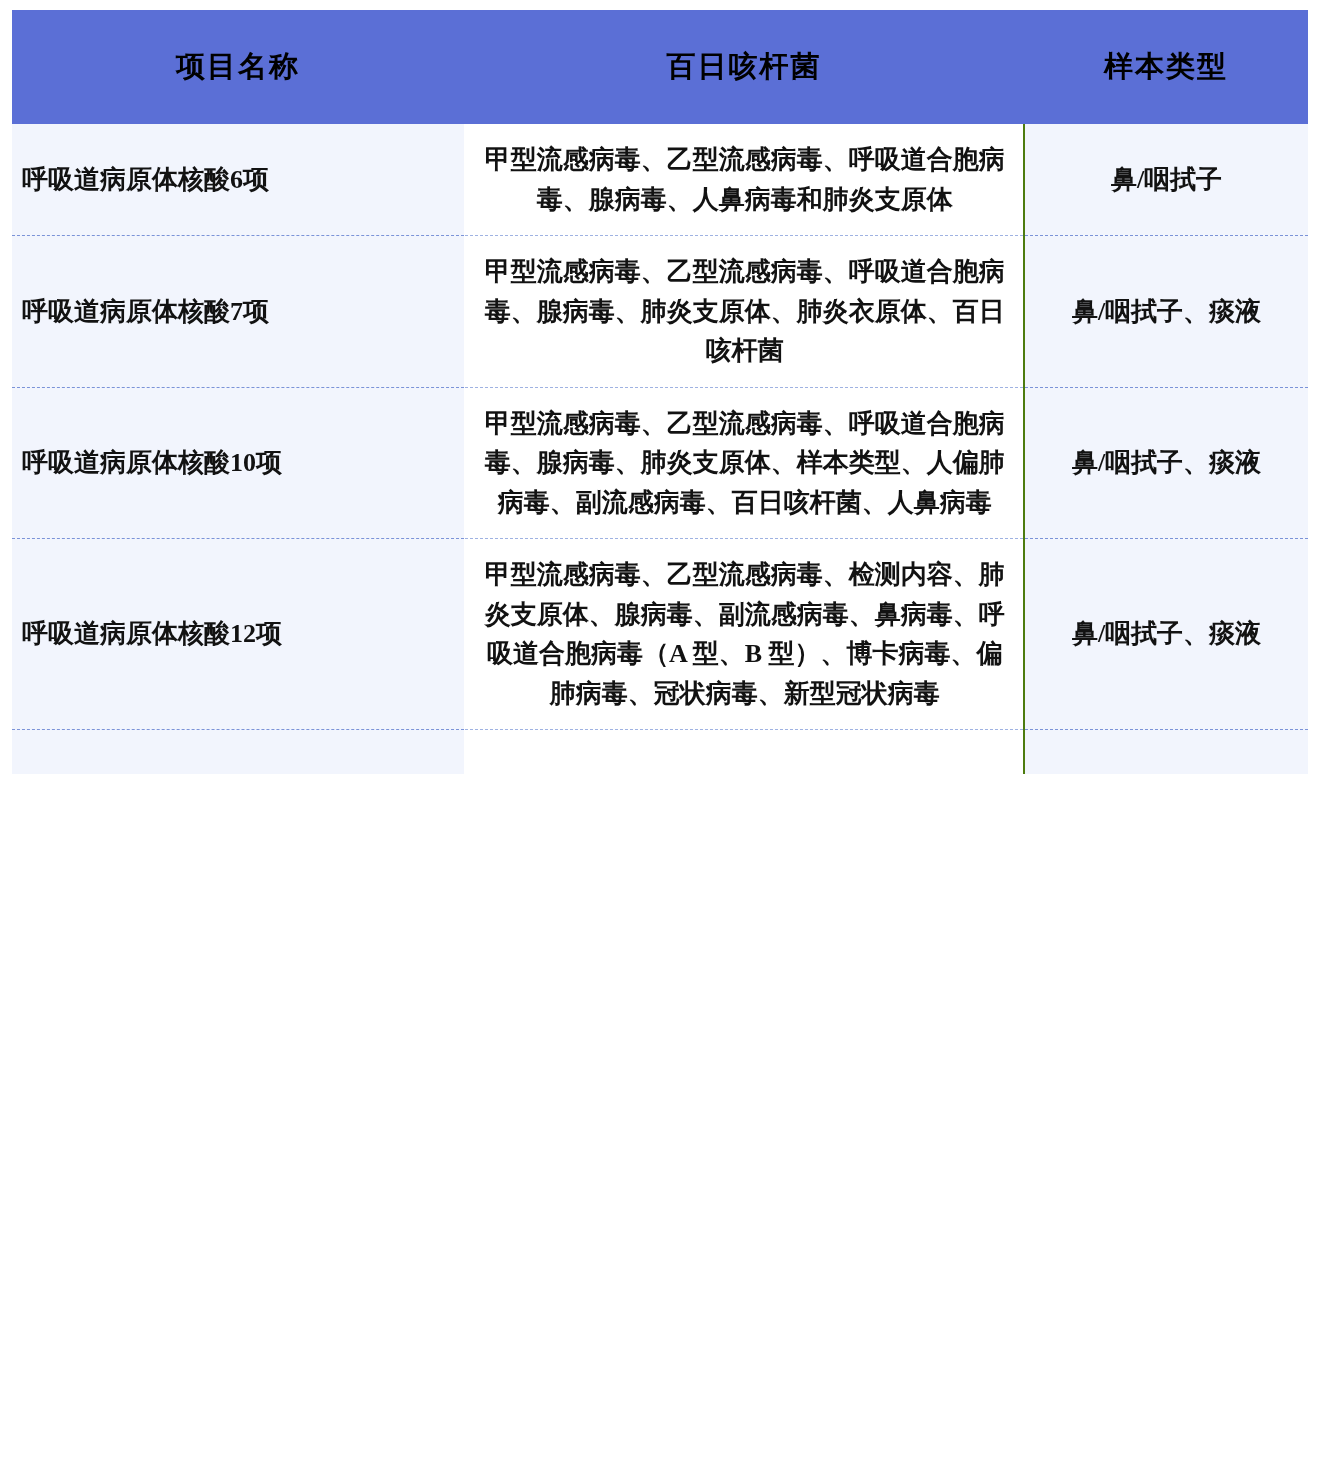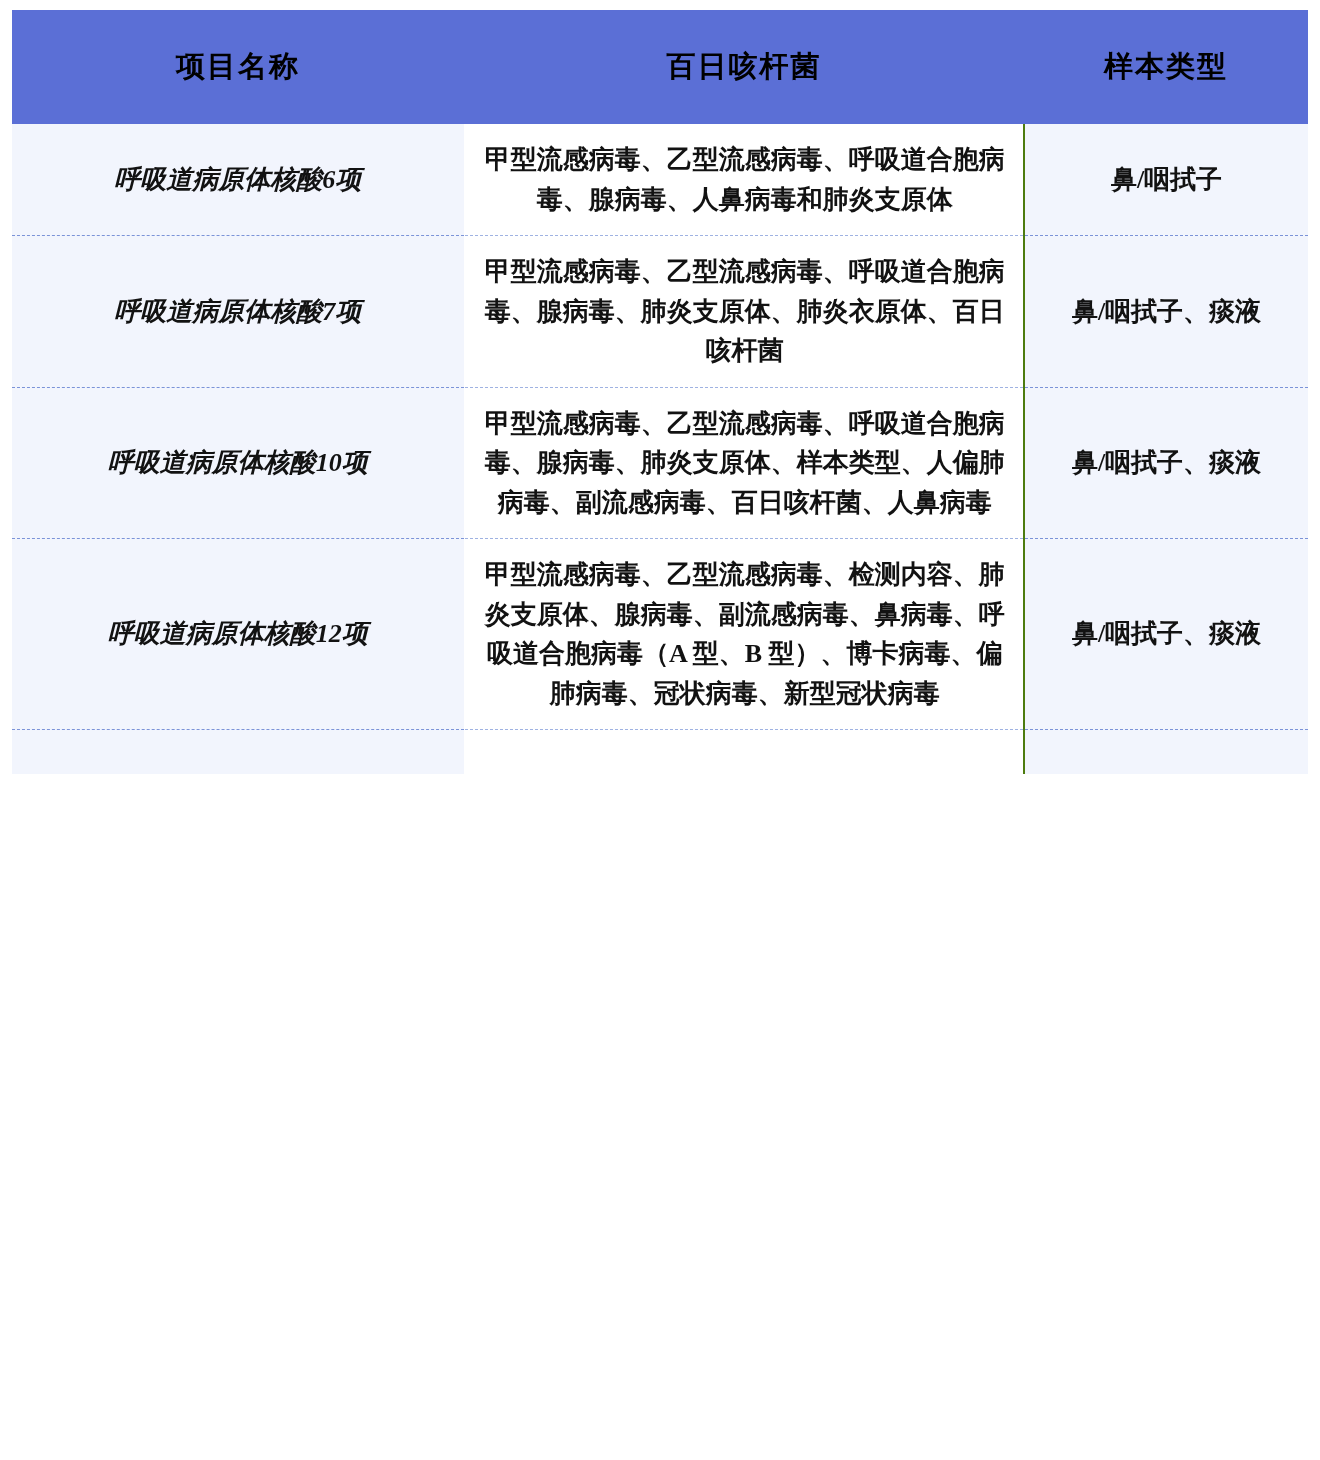--- a/index.html
+++ b/index.html
@@ -53,24 +53,22 @@
     border-top: 1px dashed #7b93d8;
     padding: 16px 14px;
     line-height: 1.52;
   }
 
   tbody tr:first-child td {
     border-top: none;
   }
 
   td.col-name {
-    text-align: center;
     padding-left: 10px;
     padding-right: 10px;
-    font-style: italic;
   }
 
   td.col-content {
     background: #ffffff;
     text-align: center;
     padding-left: 16px;
     padding-right: 14px;
     border-left: 1px solid #ffffff;
     border-right: 2px solid #4d7c0f;
     margin-top: 32px;

